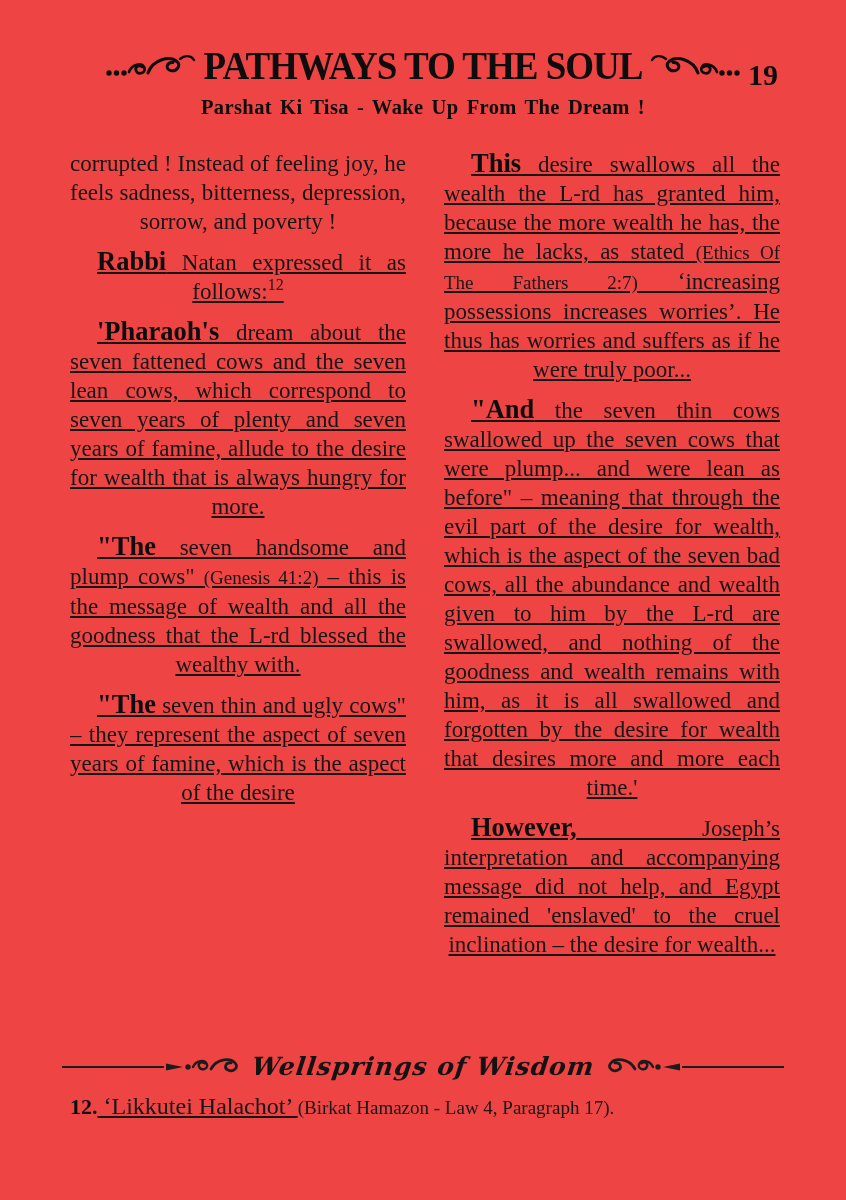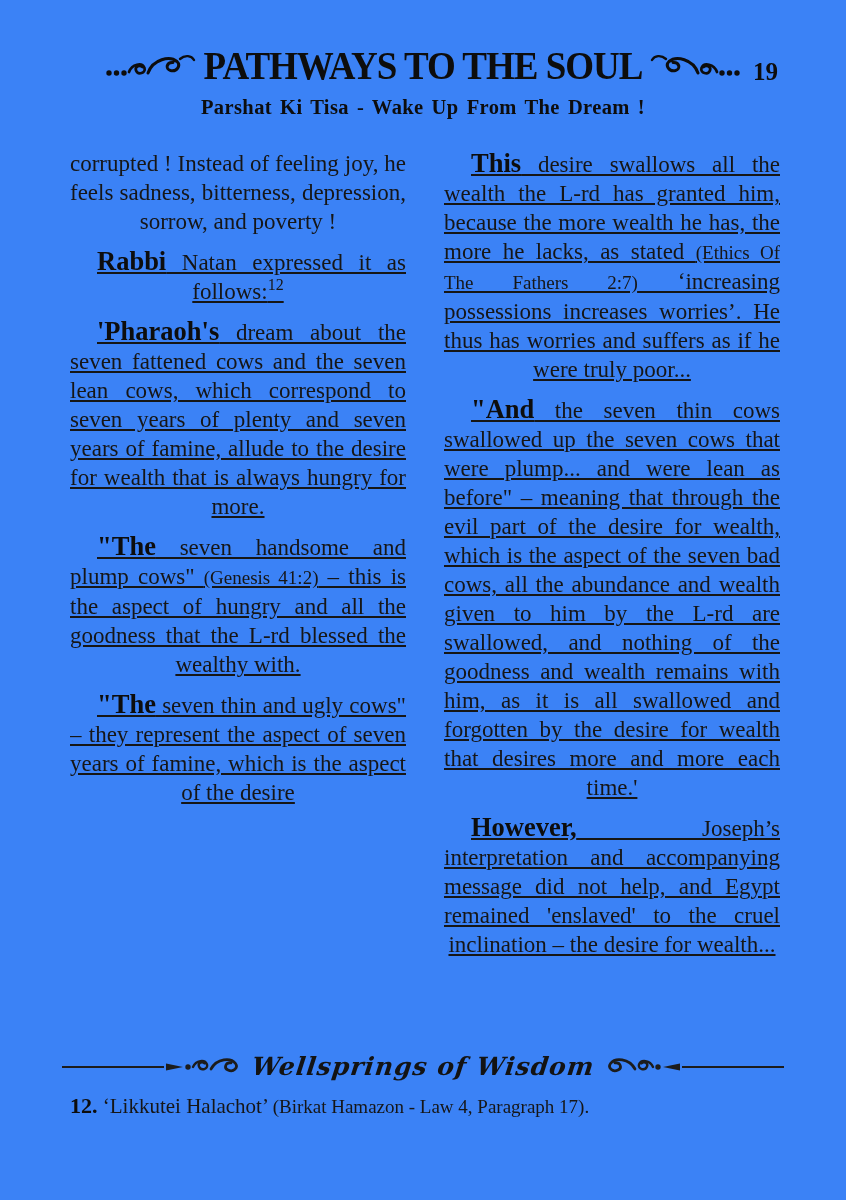--- a/index.html
+++ b/index.html
@@ -1,37 +1,37 @@
 <!DOCTYPE html>
 <html><head>
 <meta charset="utf-8">
 <style>
   html,body{margin:0;padding:0;background:#e8e8e8;}
   .page{
     position:relative;
     width:846px;height:1200px;
     margin:0 auto;
-    background:#3b82f6;
+    background:#ef4444;
     color:#151515;
     font-family:"Liberation Serif", serif;
     overflow:hidden;
   }
   
   .header{position:absolute;top:44px;left:66px;right:66px;text-align:center;}
   .title-row{display:flex;align-items:center;justify-content:center;gap:8px;}
   .page-title{
     margin:0;font-size:37px;font-weight:bold;letter-spacing:-1px;
     font-family:"Liberation Serif", serif;color:#0d0d0d;
     transform:scaleY(1.06);white-space:nowrap;
   }
   .flourish{display:inline-block;line-height:0;}
   .flourish.mirrored{transform:scaleX(-1);}
   .page-number{
     position:absolute;right:2px;top:14px;
-    font-size:25px;font-weight:bold;color:#0d0d0d;
+    font-size:30px;font-weight:bold;color:#0d0d0d;
   }
   .page-subtitle{
     margin:9px 0 0 0;font-size:20.5px;font-weight:bold;color:#0d0d0d;
     letter-spacing:0.4px;word-spacing:2.5px;white-space:nowrap;
   }
   
   .columns{
     position:absolute;top:149px;left:70px;right:66px;height:912px;
     display:grid;grid-template-columns:1fr 1fr;column-gap:38px;
     overflow:hidden;
@@ -55,21 +55,21 @@
   .divider-orn.mirrored{transform:scaleX(-1);}
   .banner-script{
     display:inline-block;
     font-family:"DejaVu Serif", serif;font-style:italic;font-weight:bold;
     font-size:25px;letter-spacing:1px;color:#131313;
     transform:skewX(-7deg);
     padding:0 6px;white-space:nowrap;
   }
   .footnote{margin-top:12px;padding-left:8px;text-align:left;color:#161616;}
   .run-fn-num{font-weight:bold;font-size:22px;color:#0d0d0d;}
-  .run-fn-body{font-size:21px;}
+  .run-fn-body{font-size:24px;text-decoration:underline;}
   .run-fn-small{font-size:19px;}
 </style>
 </head>
 <body>
 
 <div class="page">
 
   <div class="header">
     <div class="title-row">
       <span class="flourish">
@@ -104,21 +104,21 @@
     </div>
     <div class="page-number">19</div>
     <h2 class="page-subtitle">Parshat Ki Tisa - Wake Up From The Dream !</h2>
   </div>
 
   <div class="columns">
     <section class="col" id="col-left">
         <p><span class="run-body">corrupted ! Instead of feeling joy, he feels sadness, bitterness, depression, sorrow, and poverty !</span></p>
         <p class="indent"><span class="run-lead">Rabbi</span><span class="run-body"> Natan expressed it as follows:</span><span class="run-sup">12</span></p>
         <p class="indent"><span class="run-lead">'Pharaoh's</span><span class="run-body"> dream about the seven fattened cows and the seven lean cows, which correspond to seven years of plenty and seven years of famine, allude to the desire for wealth that is always hungry for more.</span></p>
-        <p class="indent"><span class="run-lead">"The</span><span class="run-body"> seven handsome and plump cows" </span><span class="run-small">(Genesis 41:2)</span><span class="run-body"> – this is the aspect of hungry and all the goodness that the L-rd blessed the wealthy with.</span></p>
+        <p class="indent"><span class="run-lead">"The</span><span class="run-body"> seven handsome and plump cows" </span><span class="run-small">(Genesis 41:2)</span><span class="run-body"> – this is the message of wealth and all the goodness that the L-rd blessed the wealthy with.</span></p>
         <p class="indent"><span class="run-lead">"The</span><span class="run-body"> seven thin and ugly cows" – they represent the aspect of seven years of famine, which is the aspect of the desire</span></p>
       </section>
     <section class="col" id="col-right">
         <p class="indent"><span class="run-lead">This</span><span class="run-body"> desire swallows all the wealth the L-rd has granted him, because the more wealth he has, the more he lacks, as stated </span><span class="run-small">(Ethics Of The Fathers 2:7)</span><span class="run-body"> ‘increasing possessions increases worries’. He thus has worries and suffers as if he were truly poor...</span></p>
         <p class="indent"><span class="run-lead">"And</span><span class="run-body"> the seven thin cows swallowed up the seven cows that were plump... and were lean as before" – meaning that through the evil part of the desire for wealth, which is the aspect of the seven bad cows, all the abundance and wealth given to him by the L-rd are swallowed, and nothing of the goodness and wealth remains with him, as it is all swallowed and forgotten by the desire for wealth that desires more and more each time.'</span></p>
         <p class="indent"><span class="run-lead">However,</span><span class="run-body"> Joseph’s interpretation and accompanying message did not help, and Egypt remained 'enslaved' to the cruel inclination – the desire for wealth...</span></p>
       </section>
   </div>
 
   <div class="footer">

